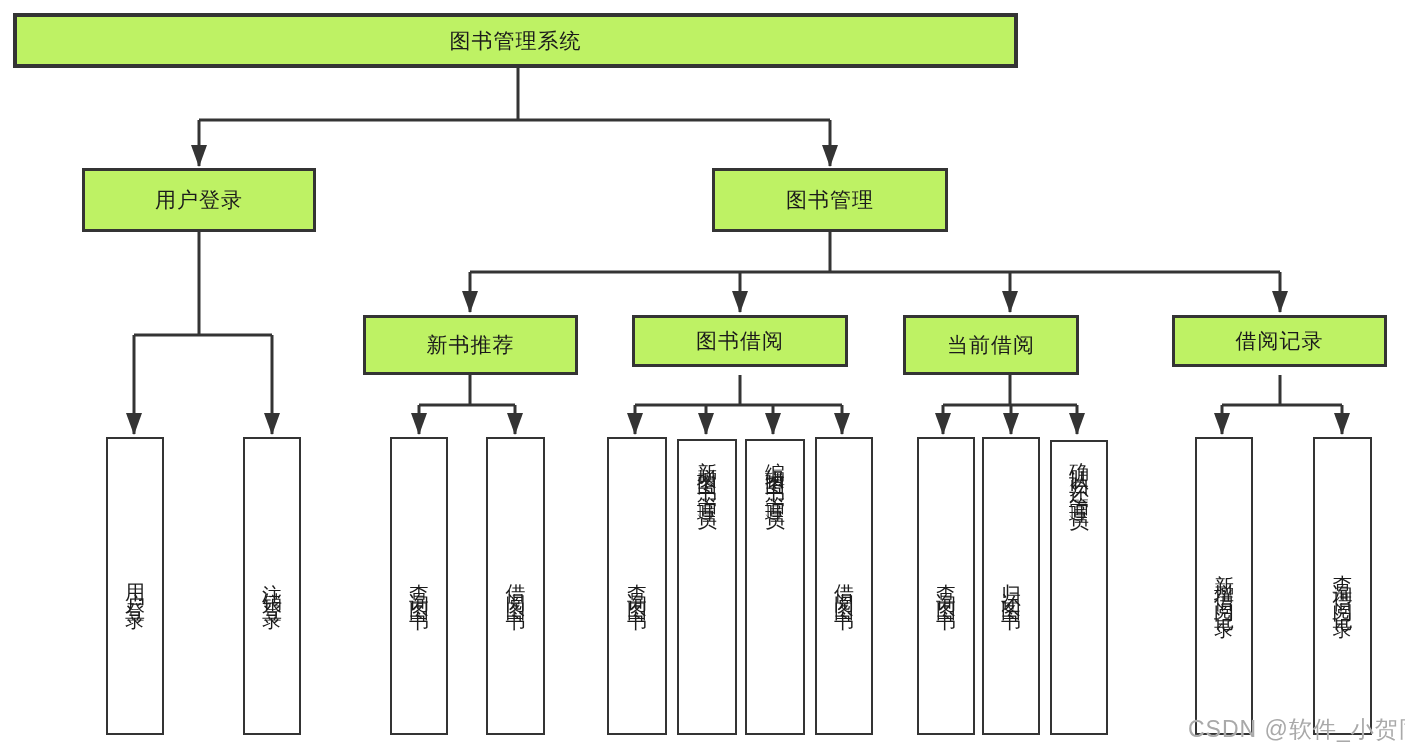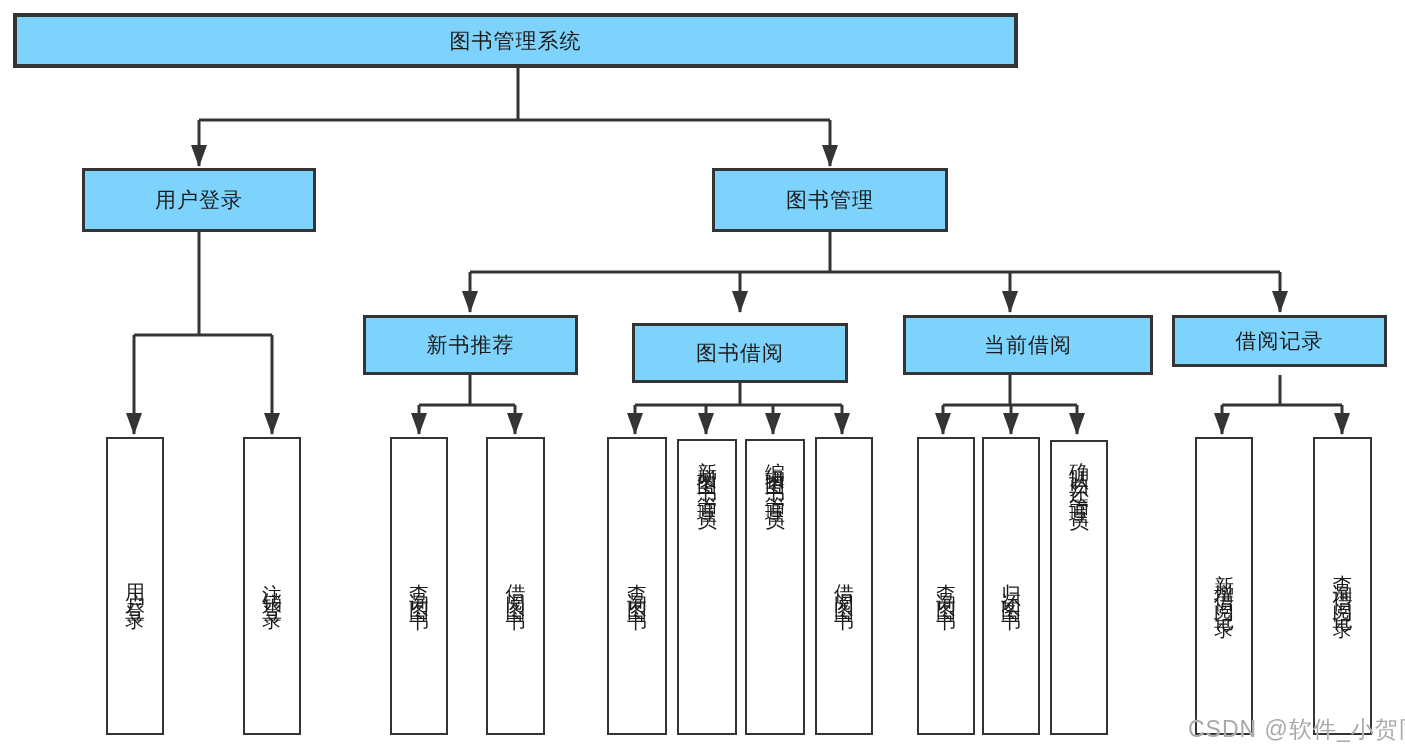--- a/index.html
+++ b/index.html
@@ -6,21 +6,21 @@
   #canvas{
     position:relative;
     width:1405px;height:747px;
     background:#ffffff;
     font-family:"Liberation Sans", sans-serif;
     color:#1b1b1b;
     overflow:hidden;
   }
   .node{
     position:absolute;
-    background:#7dd3fc;
+    background:#bef264;
     border:3px solid #343434;
     box-sizing:border-box;
     display:flex;
     align-items:center;
     justify-content:center;
     font-size:21px;
     letter-spacing:1px;
     z-index:2;
   }
   .node.root{border-width:4px;font-size:21px;}
@@ -104,24 +104,24 @@
   <div class="node" style="left:82px;top:168px;width:234px;height:64px;">
     <span>用户登录</span>
   </div>
   <div class="node" style="left:363px;top:315px;width:215px;height:60px;">
     <span>新书推荐</span>
   </div>
 
   <div class="node" style="left:712px;top:168px;width:236px;height:64px;">
     <span>图书管理</span>
   </div>
-  <div class="node" style="left:632px;top:315px;width:216px;height:60px;margin-top:8px;">
+  <div class="node" style="left:632px;top:315px;width:216px;height:52px;">
     <span>图书借阅</span>
   </div>
-  <div class="node" style="left:903px;top:315px;width:250px;height:60px;">
+  <div class="node" style="left:903px;top:315px;width:176px;height:60px;">
     <span>当前借阅</span>
   </div>
   <div class="node" style="left:1172px;top:315px;width:215px;height:52px;">
     <span>借阅记录</span>
   </div>
 
   <div class="leaf" style="left:106px;top:437px;width:58px;height:298px;">
     <span class="vtext">用户登录</span>
   </div>
   <div class="leaf" style="left:243px;top:437px;width:58px;height:298px;">

